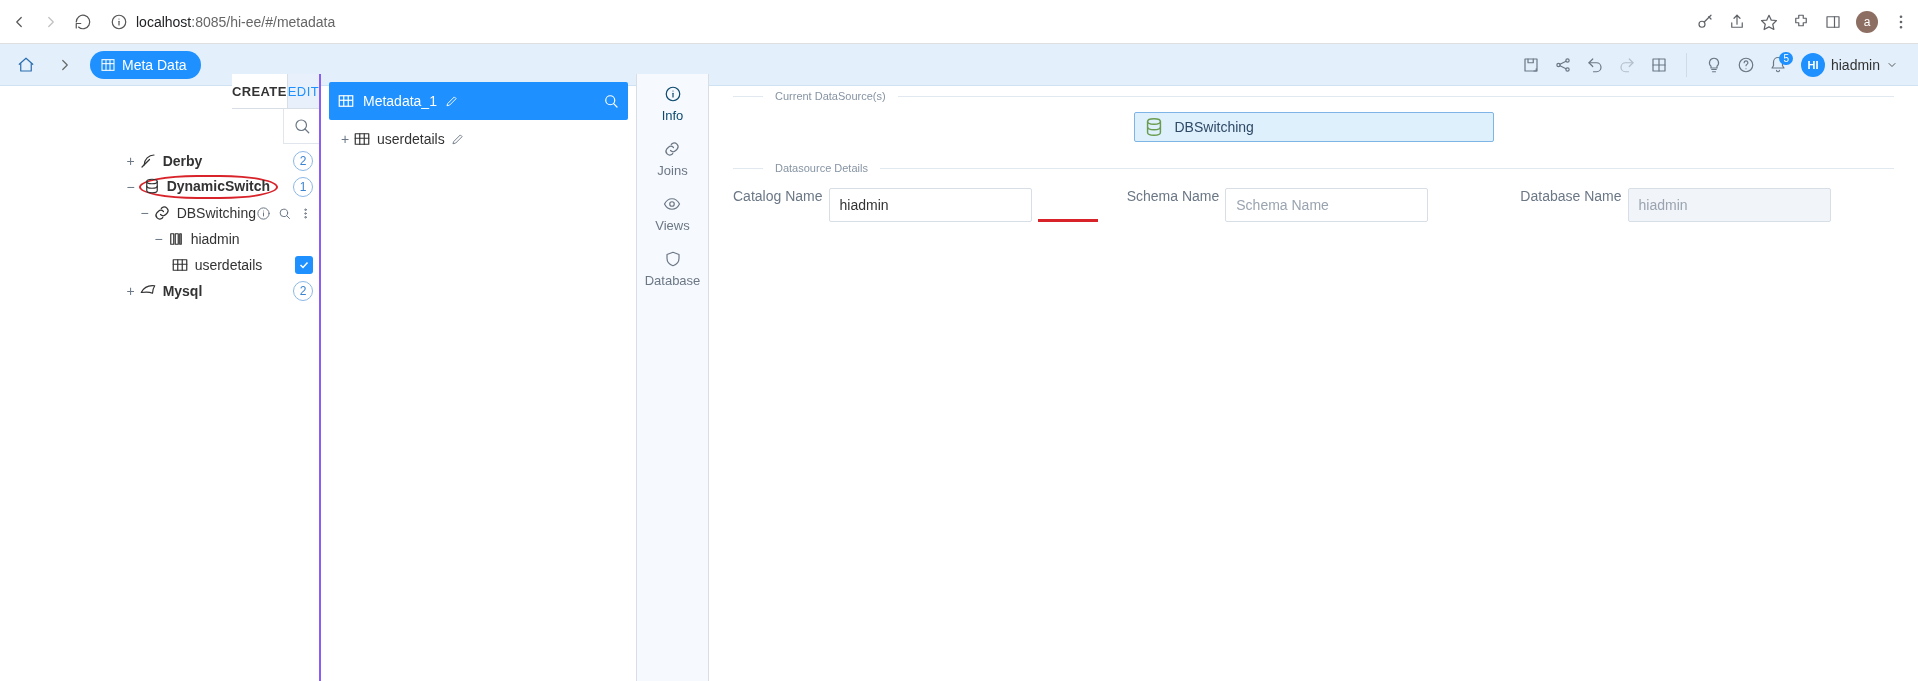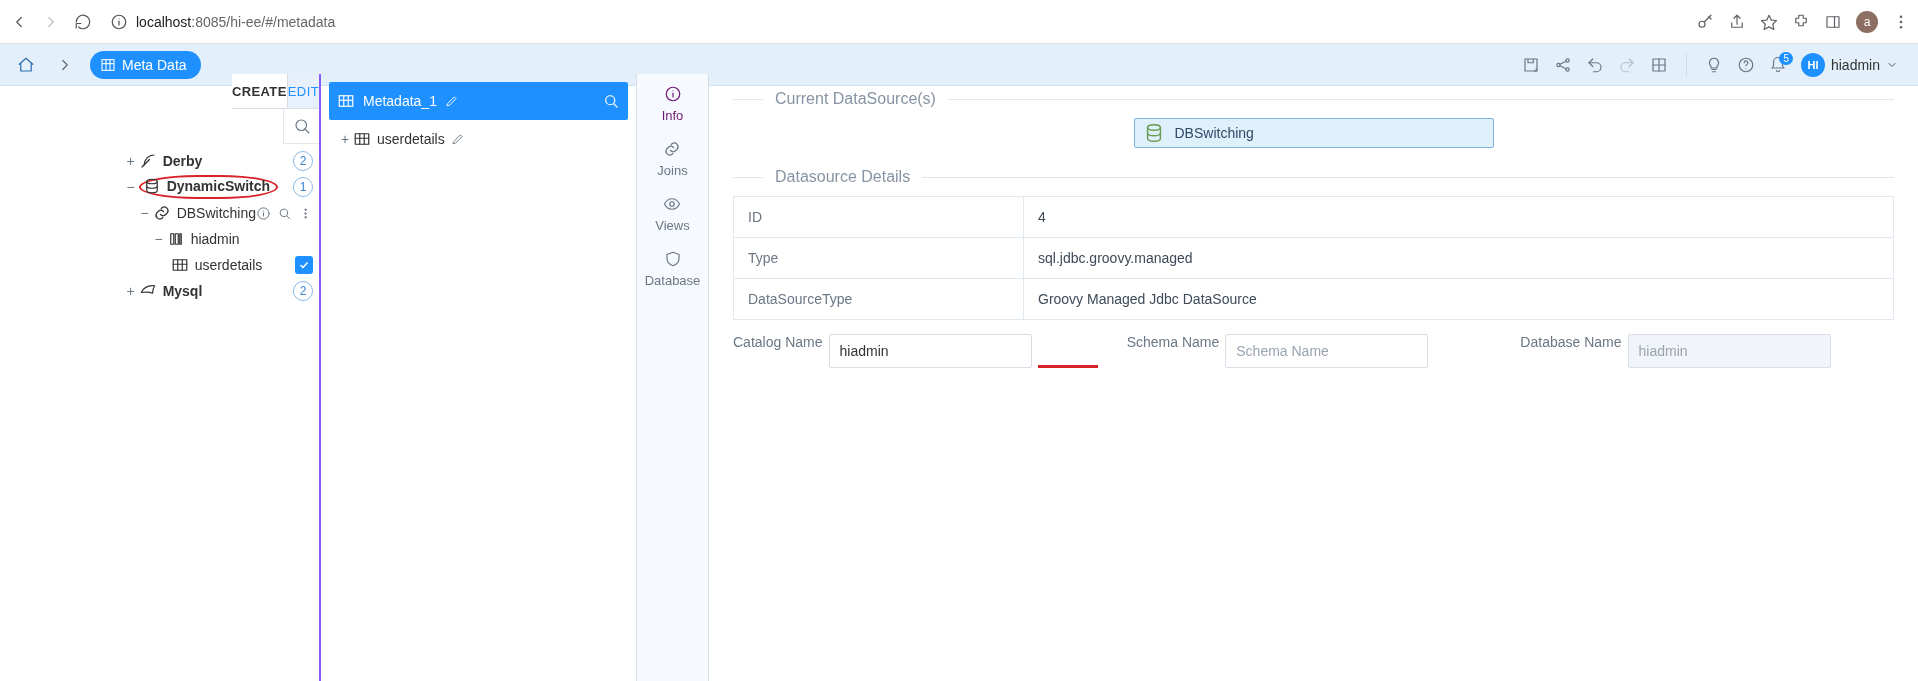--- a/index.html
+++ b/index.html
@@ -64,27 +64,27 @@
   
   .mid-panel { width: 316px; border-right: 1px solid #d7dee6; padding: 8px 8px 0 8px; }
   .meta-header { height: 38px; background: #1e90ff; color: #fff; border-radius: 2px; display: flex; align-items: center; padding: 0 8px; gap: 10px; }
   .meta-header .mh-title { flex: 1; display: inline-flex; align-items: center; gap: 8px; }
   .meta-list { padding: 6px 0; }
   .meta-list .node { padding-left: 8px; }
 
   
   .side-nav { width: 72px; border-right: 1px solid #d7dee6; background: #f6f9fd; display: flex; flex-direction: column; align-items: center; padding-top: 10px; gap: 16px; }
   .nav-item { display: flex; flex-direction: column; align-items: center; gap: 4px; color: #6b7785; font-size: 13px; cursor: pointer; }
-  .nav-item.active { color: #701a75; }
+  .nav-item.active { color: #0c4a6e; }
   .nav-item .nicon { width: 20px; height: 20px; display: inline-flex; align-items: center; justify-content: center; }
 
   
   .content { flex: 1; padding: 16px 24px; overflow: auto; }
   .section { margin-bottom: 20px; }
-  .section-title { display: flex; align-items: center; color: #8694a3; font-size: 16px; margin-bottom: 10px; }
+  .section-title { display: flex; align-items: center; color: #8694a3; font-size: 11px; margin-bottom: 10px; }
   .section-title::before, .section-title::after { content: ""; height: 1px; background: #e2e8ef; }
   .section-title::before { width: 30px; margin-right: 12px; }
   .section-title::after { flex: 1; margin-left: 12px; }
 
   .ds-box { display: flex; align-items: center; justify-content: center; }
   .ds-chip { border: 1px solid #7fb5e6; background: #dff0fd; display: inline-flex; align-items: center; gap: 10px; color: #2f4a66; height: 30px; padding: 0 80px 0 8px; border-radius: 2px; min-width: 360px; }
   .ds-chip .dbicon { width: 22px; height: 22px; }
 
   .dtable { width: 100%; border: 1px solid #e2e8ef; border-collapse: collapse; margin-top: 10px; }
   .dtable td { border: 1px solid #e2e8ef; padding: 12px 14px; font-size: 14px; color: #3e4a57; }
@@ -479,36 +479,20 @@
             </svg>
           <span>DBSwitching</span>
         </div>
       </div>
     </div>
 
     <div class="section">
       <div class="section-title">
           <span>Datasource Details</span>
         </div>
-      <table class="dtable">
-        <tbody>
-            <tr>
-          <td>ID</td>
-          <td>4</td>
-        </tr>
-        <tr>
-          <td>Type</td>
-          <td>sql.jdbc.groovy.managed</td>
-        </tr>
-        <tr>
-          <td>DataSourceType</td>
-          <td>Groovy Managed Jdbc DataSource</td>
-        </tr>
-      </tbody>
-        </table>
 
       <div class="form-row">
         <div class="form-col">
           <label>Catalog Name</label>
           <input type="text" value="hiadmin" style="">
           <span class="red-underline" style="width:60px;margin-top:-6px"></span>
         </div>
         <div class="form-col">
           <label>Schema Name</label>
           <input type="text" placeholder="Schema Name" style="">

